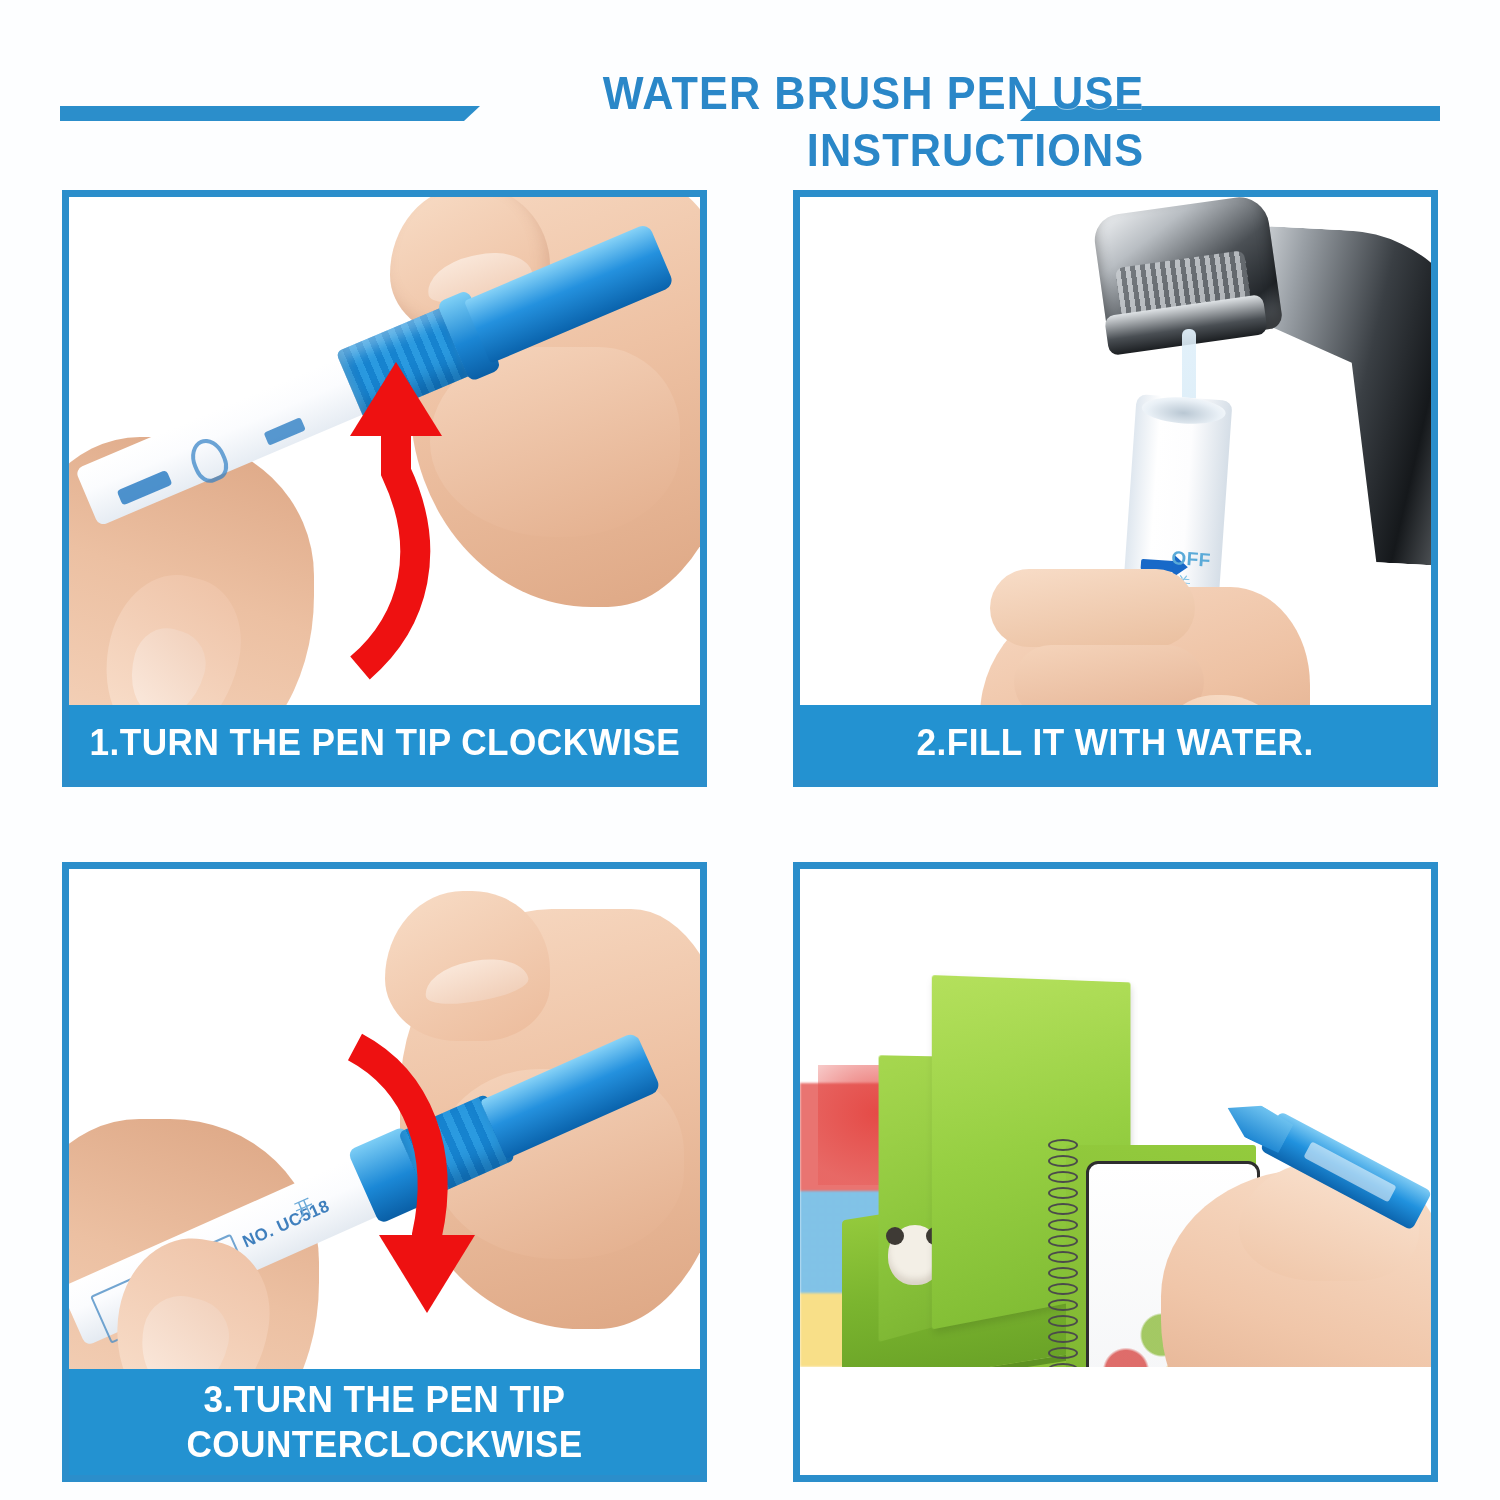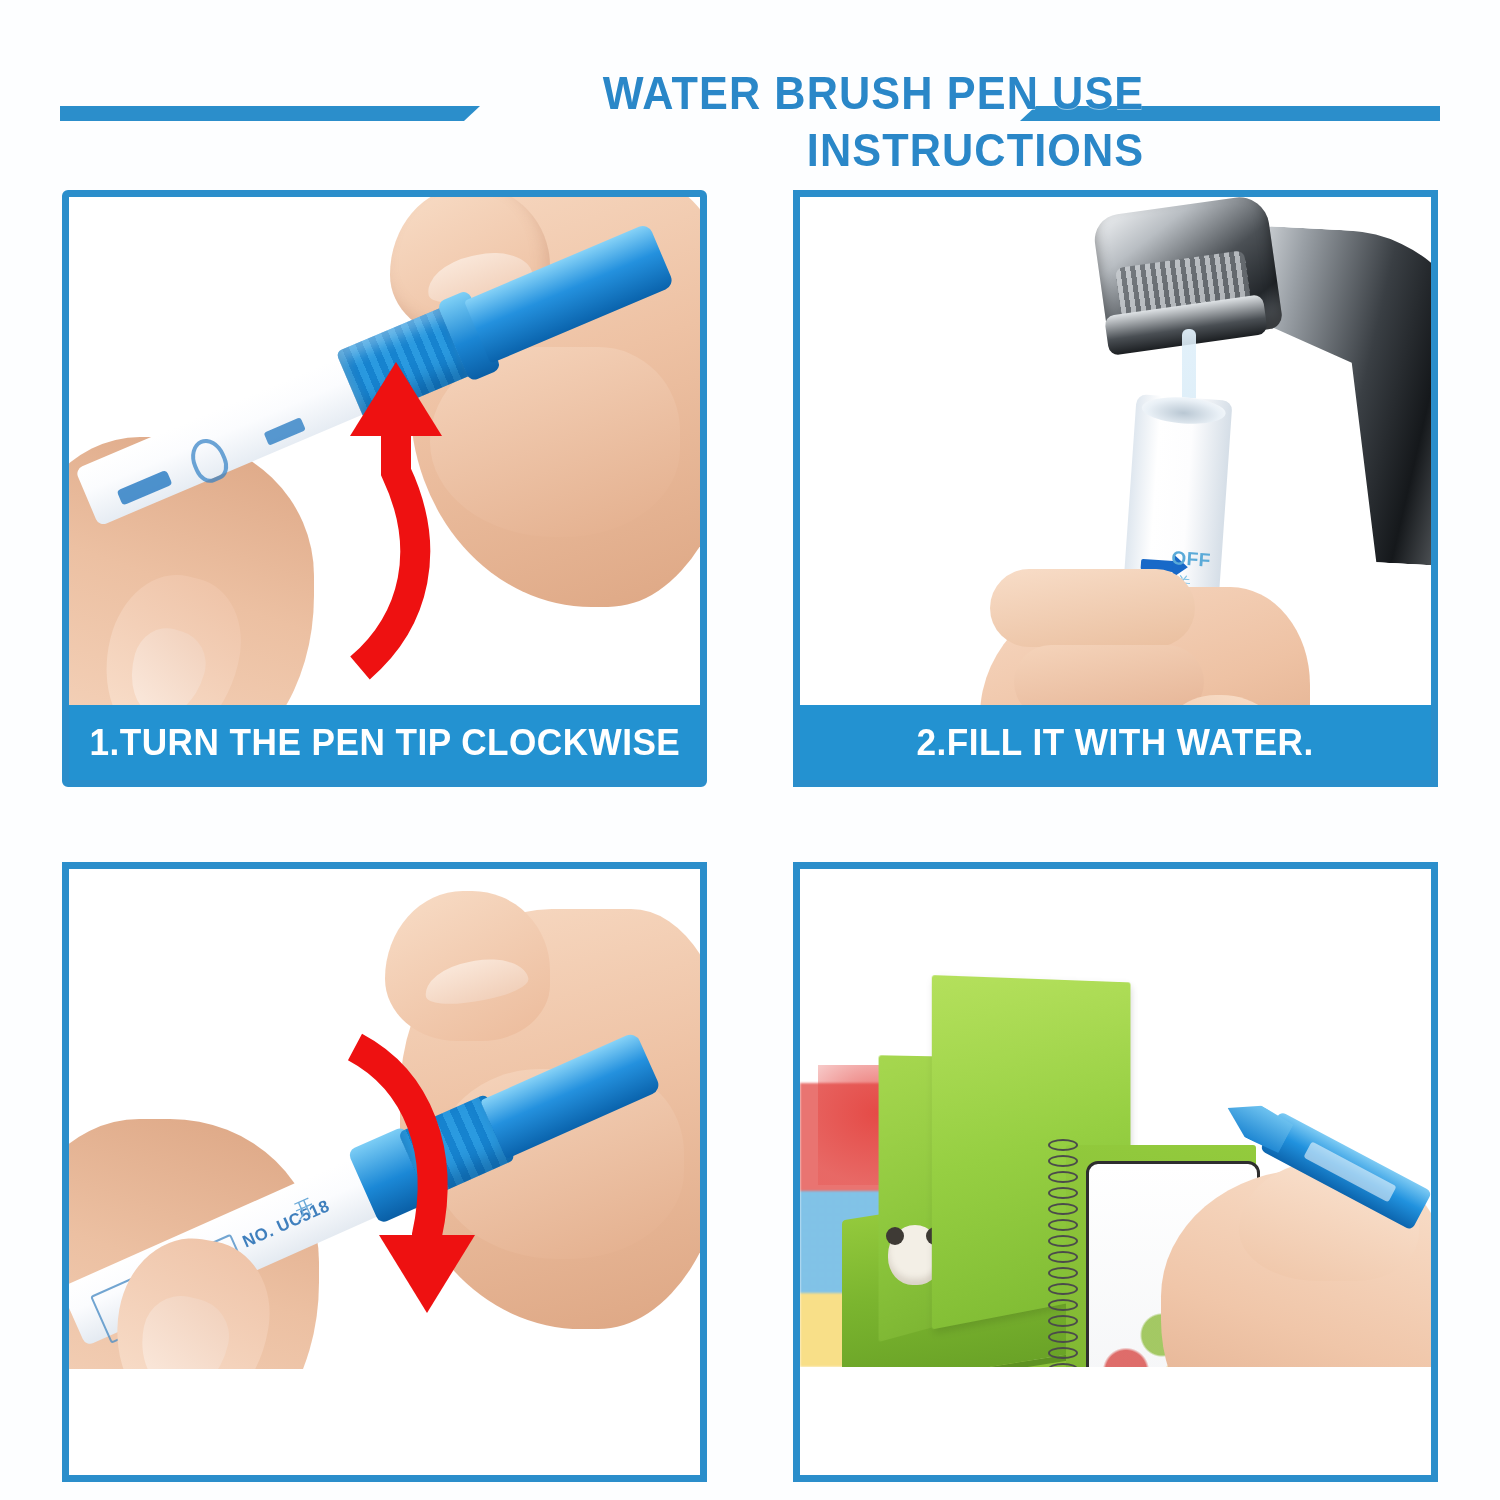--- a/index.html
+++ b/index.html
@@ -52,21 +52,21 @@
   }
 
   
   .panel {
     position: absolute;
     box-sizing: border-box;
     background: #ffffff;
     border: 7px solid #2b8ecb;
     overflow: hidden;
   }
-  .p1 { left: 62px;  top: 190px;  width: 645px; height: 597px; border-radius: 6px; }
+  .p1 { left: 62px;  top: 190px;  width: 645px; height: 597px; }
   .p2 { left: 793px; top: 190px;  width: 645px; height: 597px; }
   .p3 { left: 62px;  top: 862px;  width: 645px; height: 620px; }
   .p4 { left: 793px; top: 862px;  width: 645px; height: 620px; }
 
   .photo {
     position: relative;
     width: 100%;
     background: #ffffff;
     overflow: hidden;
   }
@@ -542,20 +542,26 @@
         <div class="body"></div>
       </div>
 
       <div class="p3-thumb-l"></div>
       <div class="p3-nail-l"></div>
 
       <svg class="arrow-red" style="left:250px; top:160px;" width="240" height="290" viewBox="0 0 240 290">
         <path d="M36 18 C 100 52, 126 124, 108 206 L 108 236" fill="none" stroke="#ee1111" stroke-width="30" stroke-linecap="butt"></path>
         <polygon points="108,284 60,206 156,206" fill="#ee1111"></polygon>
       </svg>
+    </div>
+    <div class="caption">
+      <div>
+        <span style="display:block;">3.TURN THE PEN TIP</span>
+        <span style="display:block;">COUNTERCLOCKWISE</span>
+      </div>
     </div>
   </div>
 
   <div class="panel p4">
     <div class="photo">
       <div class="p4-bg-art"></div>
       <div class="p4-bg-art2"></div>
 
       <div class="p4-book-stack"></div>
       <div class="p4-page-left"></div>

